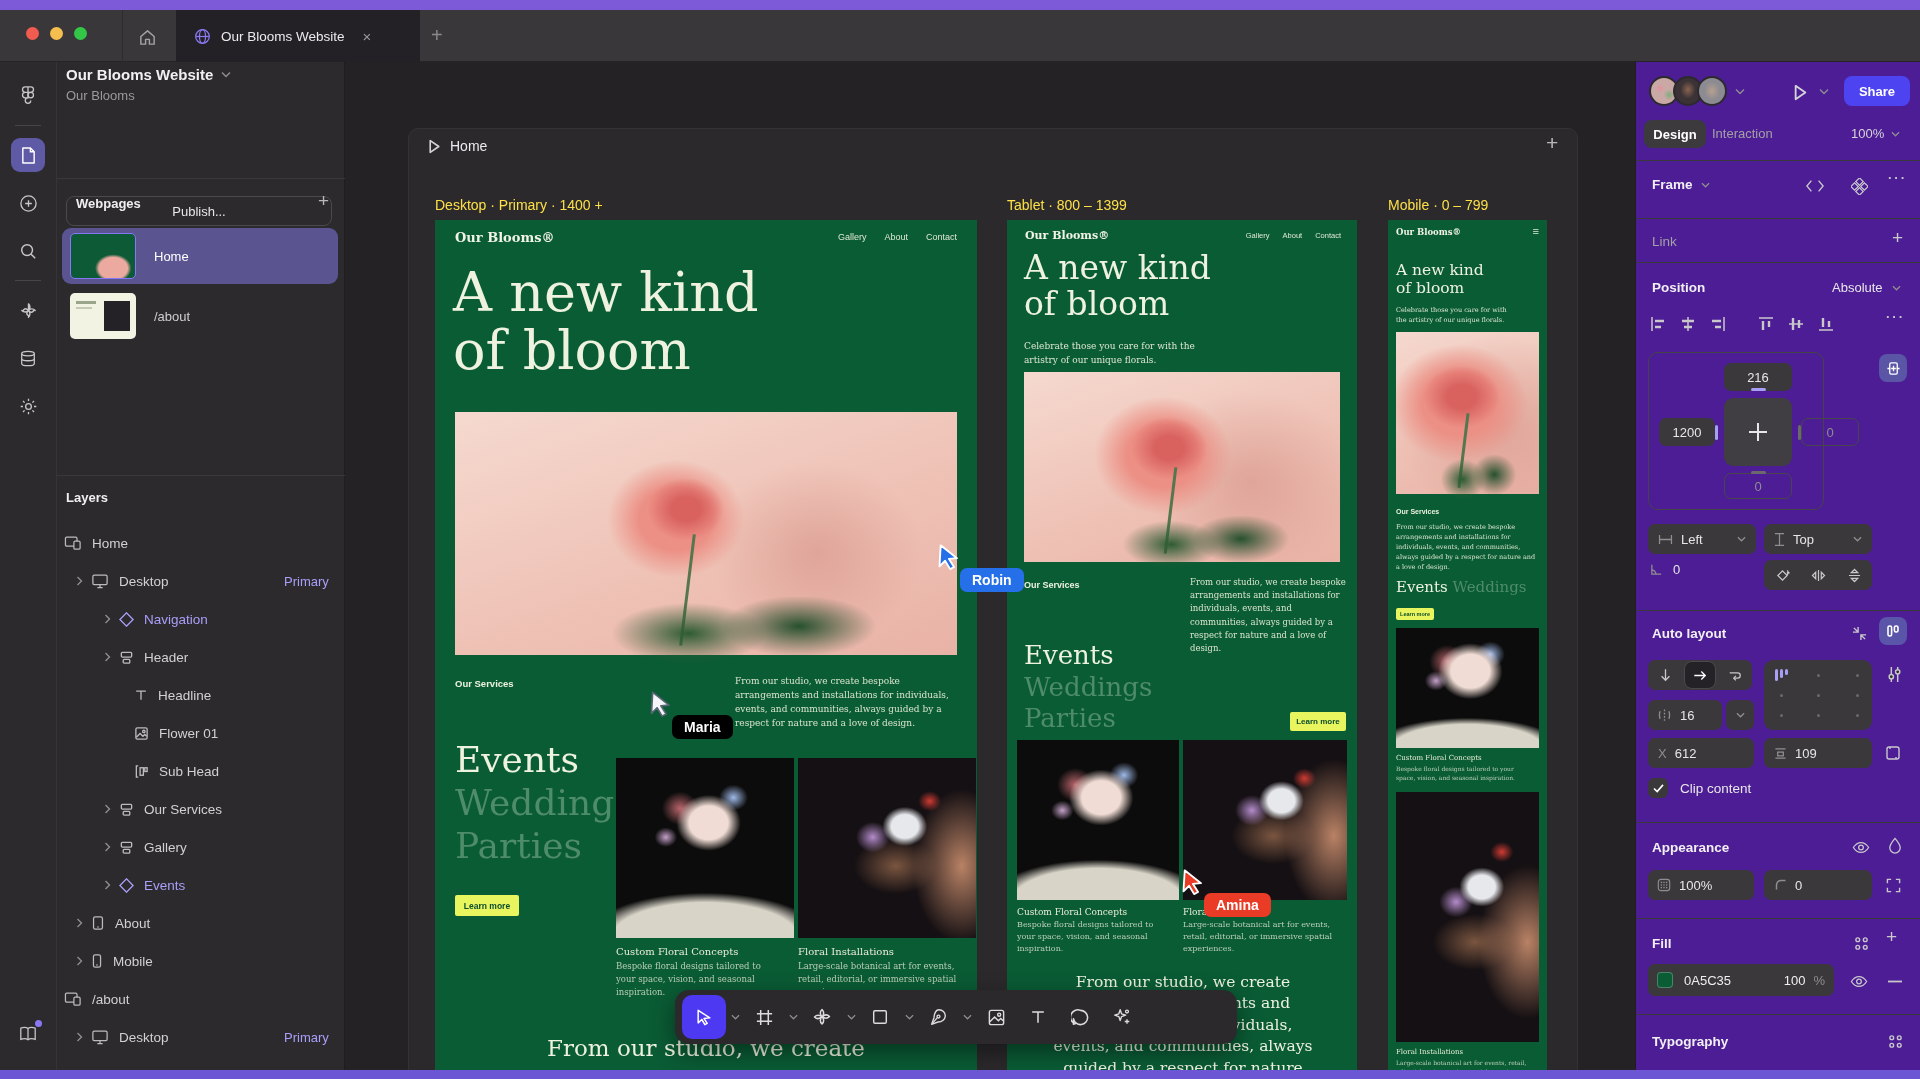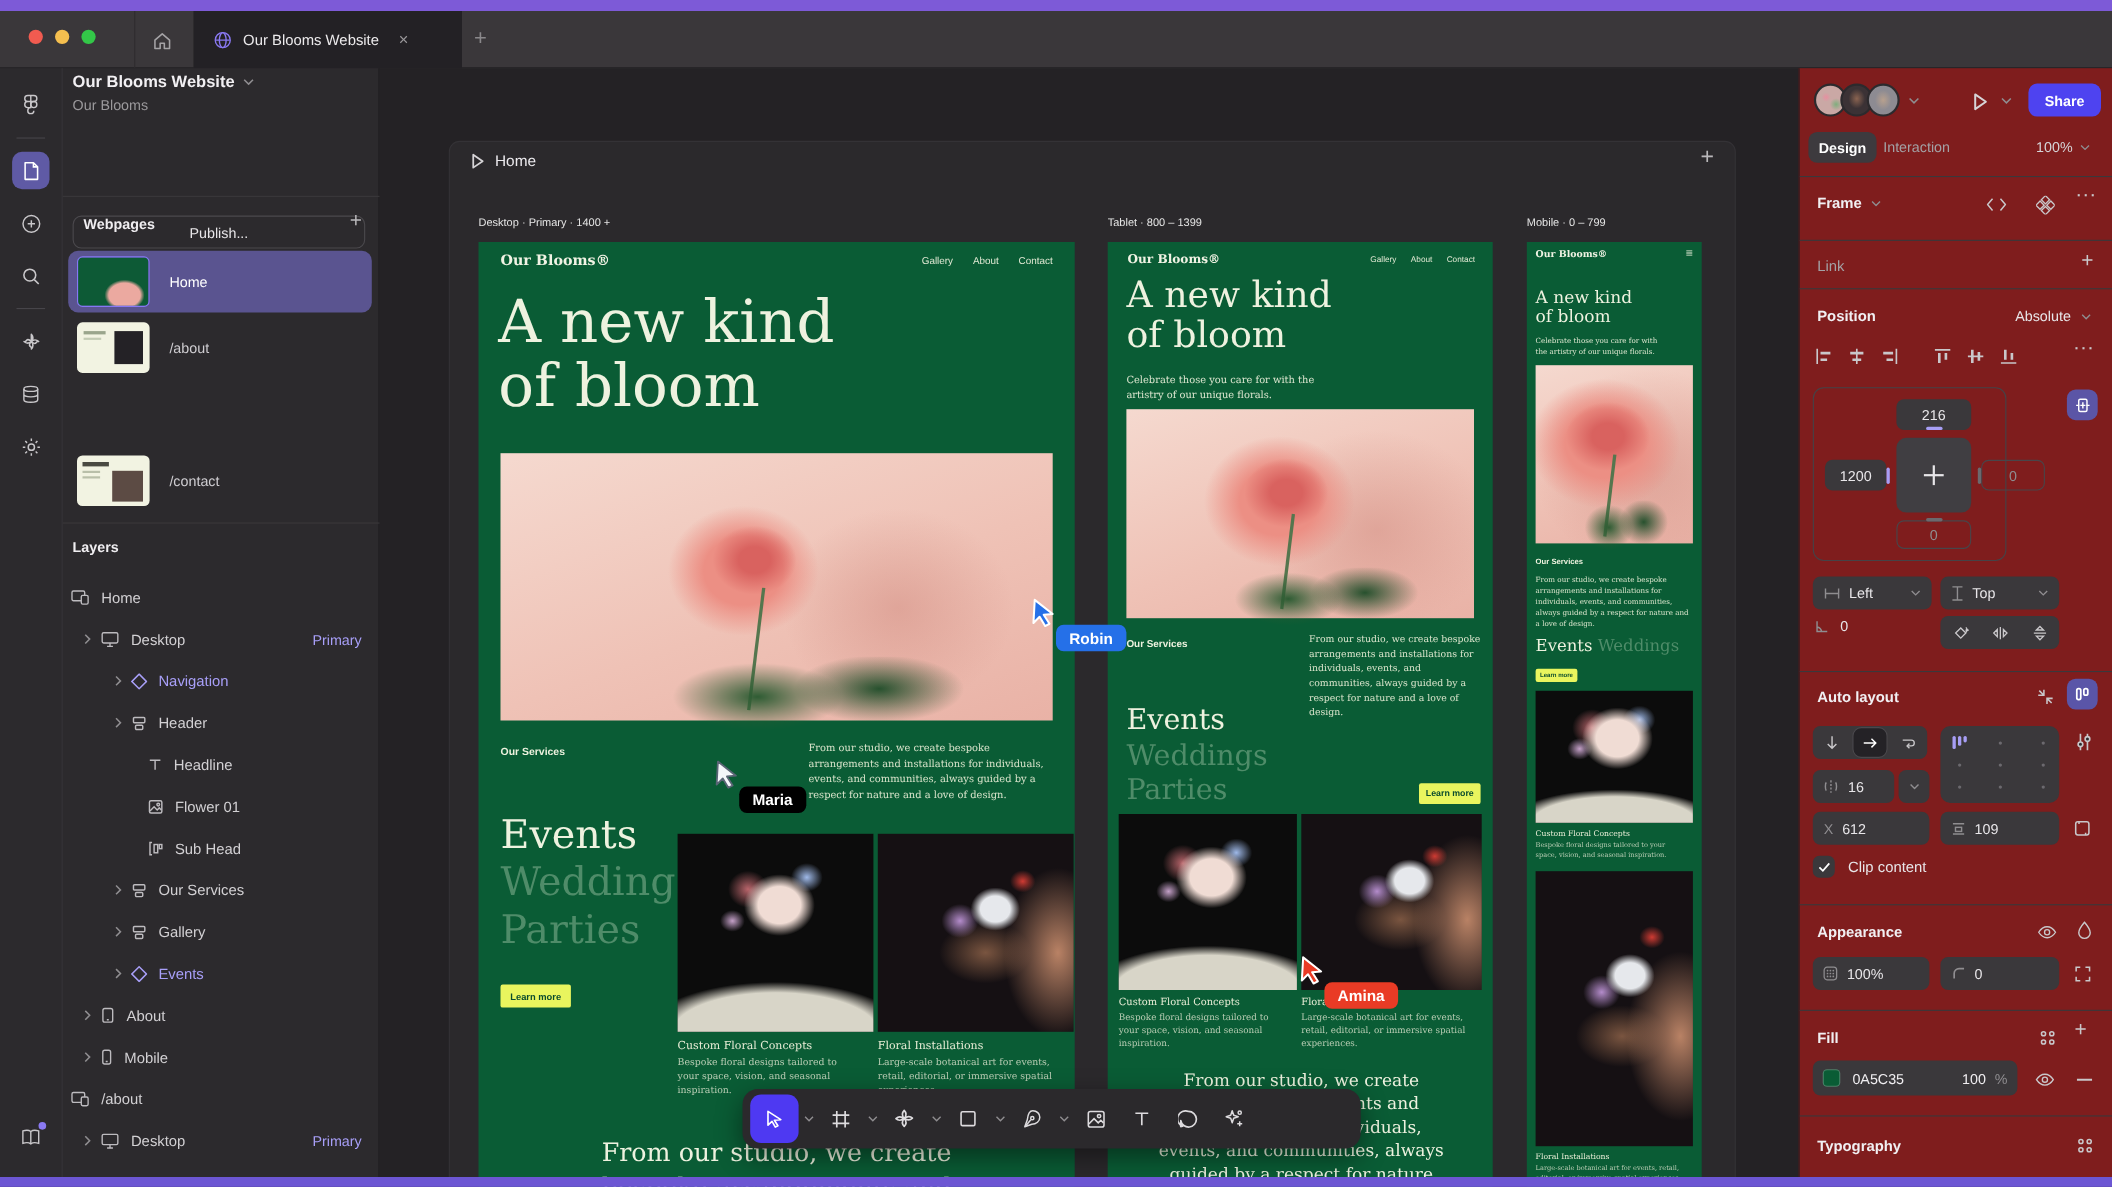--- a/index.html
+++ b/index.html
@@ -31,38 +31,38 @@
 .t-light{background:linear-gradient(#f2f3e2,#f2f3e2);position:relative;overflow:hidden}
 .t-light i{position:absolute;background:#242226}
 .layer-row{position:absolute;height:30px;display:flex;align-items:center;color:#d2d0d3;font-size:13.5px}
 .layer-row .ic{margin-right:10px;color:#bdbbbf;display:flex}
 .layer-row .cv{margin-right:8px;color:#8f8d90}
 .purple{color:#a89ff8}
 .badge-primary{position:absolute;right:24px;color:#a89ff8;font-size:13px}
 
 .canvas-panel{left:408px;top:128px;width:1170px;height:992px;background:#2b292c;border:1px solid #343236;border-radius:10px}
 .frame{position:absolute;background:#0A5C35;color:#eef2df;overflow:hidden}
-.bp-label{position:absolute;color:#e5e5e5;font-size:10px}
+.bp-label{position:absolute;color:#fde047;font-size:14px}
 .serif{font-family:"DejaVu Serif",serif}
 .hero{background:radial-gradient(56px 46px at 46% 40%,#d9625f 0 26%,rgba(217,98,95,0) 68%),radial-gradient(95px 82px at 44% 44%,#ec8f84 0 38%,rgba(236,143,132,0) 72%),radial-gradient(150px 130px at 72% 58%,rgba(209,139,128,.5),transparent 70%),linear-gradient(160deg,#f5d9cf,#efc2b6 55%,#e9b2a6);position:relative}
 .hero i{position:absolute;left:46%;top:50%;width:3px;height:46%;background:#55764e;transform:rotate(7deg)}
 .hero b{position:absolute;left:30%;bottom:-6%;width:55%;height:30%;background:radial-gradient(40% 60% at 30% 50%,#2e5c33,transparent 70%),radial-gradient(40% 60% at 70% 40%,#27512e,transparent 70%)}
 .img-a{background:radial-gradient(46px 40px at 52% 36%,#f0dcd4 0 42%,transparent 70%),radial-gradient(26px 24px at 36% 28%,#b9656b,transparent 70%),radial-gradient(20px 18px at 66% 22%,#9fb9e8,transparent 72%),radial-gradient(16px 14px at 28% 44%,#c4a0c8,transparent 70%),radial-gradient(90% 34% at 50% 100%,#d8d5c8 0 58%,transparent 74%),#0c0c0c}
 .img-b{background:radial-gradient(32px 28px at 60% 38%,#e6e8ec 0 42%,transparent 70%),radial-gradient(24px 22px at 42% 44%,#b48ccb,transparent 70%),radial-gradient(16px 14px at 74% 24%,#cf3b33,transparent 72%),radial-gradient(70px 110px at 92% 60%,#b98265,transparent 70%),radial-gradient(60px 40px at 55% 60%,#7a5540,transparent 70%),#151013}
 .learn{background:#e9f55e;color:#0b4c2e;display:flex;align-items:center;justify-content:center;border-radius:2px;font-weight:bold}
 .muted-green{color:#4f8c69}
 .site-nav{color:#dfe8d2}
 .cursor-label{position:absolute;color:#fff;font-weight:bold;font-size:14px;padding:4px 12px;border-radius:7px}
 
 .toolbar{left:675px;top:990px;width:562px;height:54px;background:#2b292c;border-radius:14px;box-shadow:0 8px 24px rgba(0,0,0,.45);display:flex;align-items:center;padding:0 7px;gap:2px;color:#dddbde;z-index:40}
 .tool{width:40px;height:40px;border-radius:10px;display:flex;align-items:center;justify-content:center}
 .tool.sel{background:#4e39f2;color:#fff;width:44px;height:44px}
 .tool-chev{width:14px;height:40px;display:flex;align-items:center;justify-content:center;color:#8f8d90}
 
-.inspector{left:1635px;top:62px;width:285px;height:1008px;background:#7f1d1d;border-left:1px solid #1f1d20;font-size:13px}
+.inspector{left:1635px;top:62px;width:285px;height:1008px;background:#4c1d95;border-left:1px solid #1f1d20;font-size:13px}
 .idiv{position:absolute;left:0;width:285px;height:1px;background:#3a383b}
 .ititle{font-weight:bold;color:#f1eff2;font-size:13.5px}
 .pill{background:#3a383b;border-radius:7px;display:flex;align-items:center;color:#e8e6e9}
 .pill .lab{color:#8f8d90;margin-right:8px}
 .ghost{border:1px solid #48464a;border-radius:7px;color:#8f8d90;display:flex;align-items:center;justify-content:center}
 .share{background:#4e43f0;color:#fff;border-radius:8px;font-weight:bold;display:flex;align-items:center;justify-content:center}
 .tab-design{background:#3d3a3e;border-radius:8px;color:#fff;font-weight:bold;display:flex;align-items:center;justify-content:center}
 .avatar{width:30px;height:30px;border-radius:50%;border:2px solid #2c2a2d;position:absolute}
 .icon-btn{color:#c9c7ca;display:flex;align-items:center;justify-content:center}
 .ticks{position:absolute;background:#a79ef5;border-radius:2px}
@@ -201,29 +201,20 @@
       <span style="margin-left:18px">Home</span>
     </div>
     <div class="page-row" style="top:226px">
       <div class="thumb t-light">
           <i style="left:34px;top:8px;width:26px;height:30px"></i>
           <i style="left:6px;top:8px;width:20px;height:3px;background:#9aa58c"></i>
           <i style="left:6px;top:14px;width:16px;height:2px;background:#c3cbb4"></i>
         </div>
       <span style="margin-left:18px">/about</span>
     </div>
-    <div class="page-row" style="top:347px">
-      <div class="thumb t-light">
-          <i style="left:5px;top:6px;width:24px;height:4px;background:#4a4a42"></i>
-          <i style="left:5px;top:14px;width:16px;height:2px;background:#b9bfa9"></i>
-          <i style="left:5px;top:19px;width:16px;height:2px;background:#b9bfa9"></i>
-          <i style="left:32px;top:14px;width:28px;height:28px;background:#5c4b44"></i>
-        </div>
-      <span style="margin-left:18px">/contact</span>
-    </div>
 
     <div class="hdiv" style="top:413px"></div>
     <div class="abs sec-label" style="left:66px;top:428px">Layers</div>
 
     <div class="layer-row" style="left:64px;top:466px">
       <span class="ic">
           <svg width="18" height="16" viewBox="0 0 20 18" fill="none" stroke="currentColor" stroke-width="1.4">
             <rect x="1.5" y="2.5" width="13" height="10" rx="1.5"></rect>
             <rect x="11" y="7" width="7" height="9" rx="1.5" fill="#2c2a2d"></rect>
             <path d="M14.5 13.8v.01"></path>

